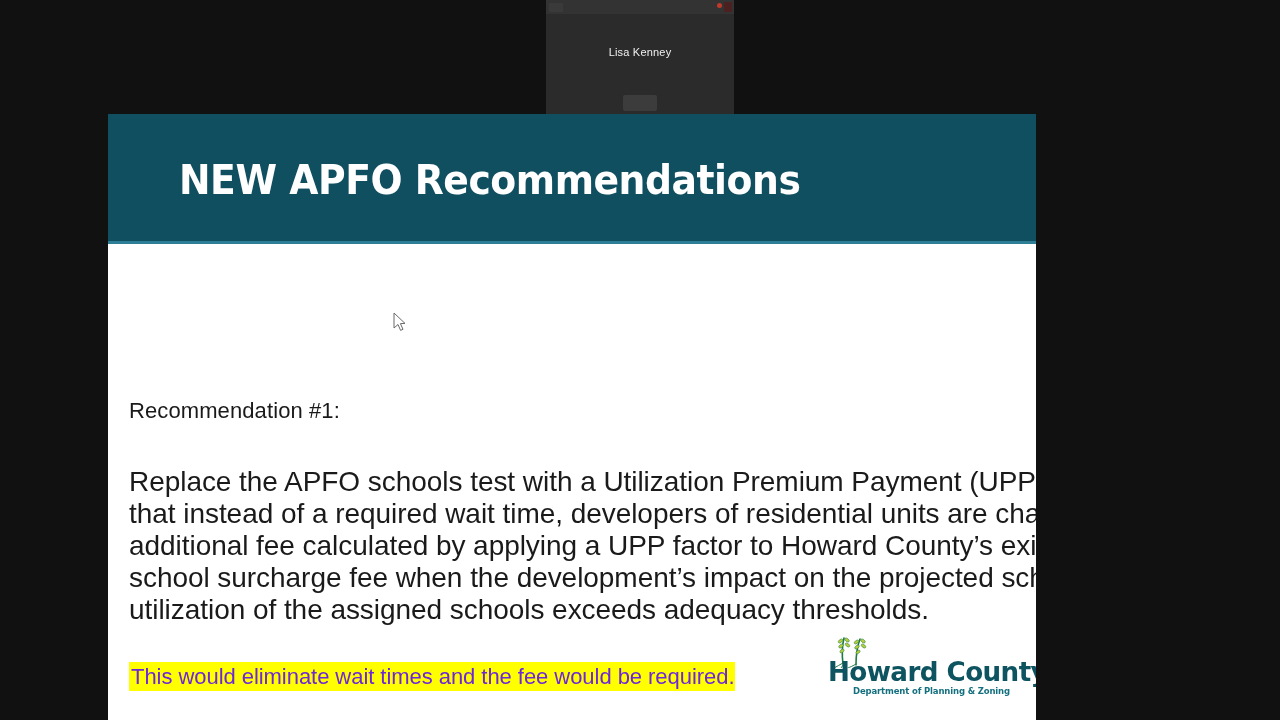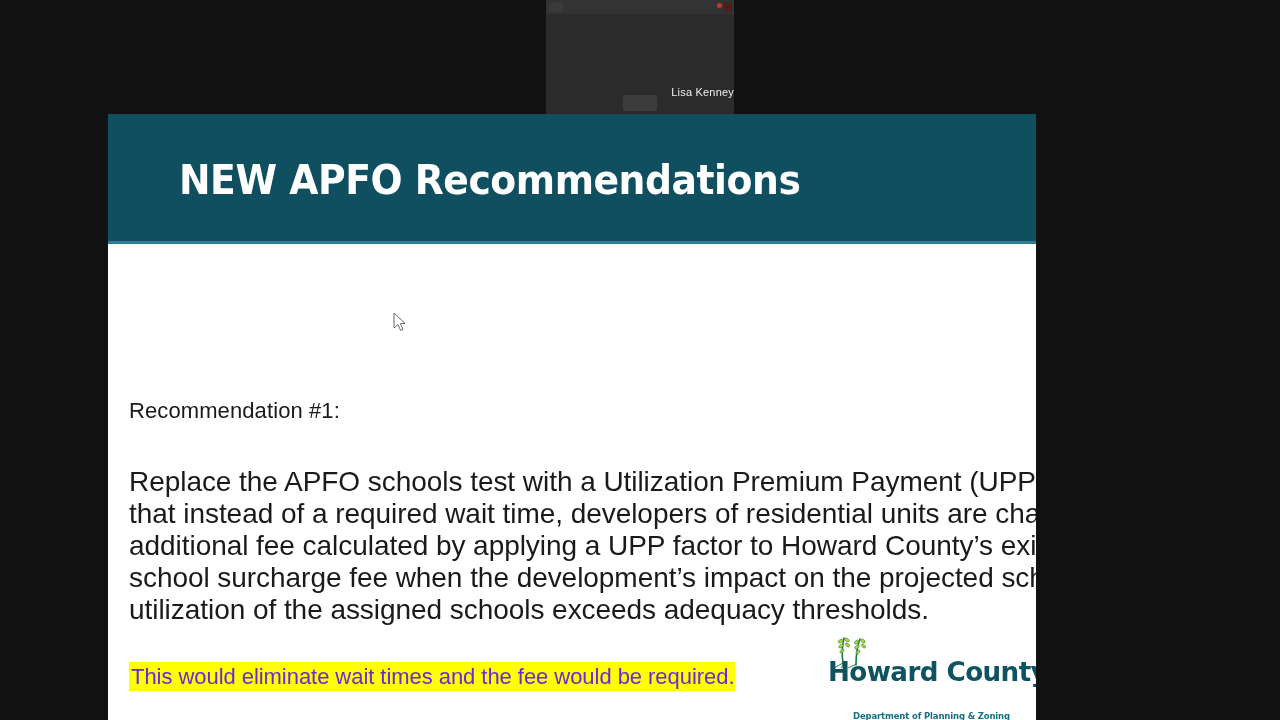--- a/index.html
+++ b/index.html
@@ -68,25 +68,24 @@
     width: 8px;
     height: 10px;
     background: #4a2020;
     border-radius: 1px;
   }
   #video-tile .tile-name {
     position: absolute;
     left: 0;
     top: 46px;
     width: 100%;
-    text-align: right;
+    text-align: center;
     color: #f0f0f0;
     font-size: 11px;
     letter-spacing: 0.2px;
-    margin-top: 40px;
   }
   #video-tile .tile-button {
     position: absolute;
     left: 50%;
     transform: translateX(-50%);
     bottom: 3px;
     width: 34px;
     height: 16px;
     background: #3c3c3c;
     border-radius: 2px;
@@ -209,21 +208,20 @@
   #logo .logo-tagline {
     position: absolute;
     left: 28px;
     top: 52px;
     font-family: "DejaVu Sans", sans-serif;
     font-weight: bold;
     font-size: 8.5px;
     color: #14707f;
     letter-spacing: -0.15px;
     white-space: nowrap;
-    margin-top: 25px;
   }
 
   
   #cursor {
     position: absolute;
     left: 393px;
     top: 312px;
     width: 14px;
     height: 20px;
     pointer-events: none;

